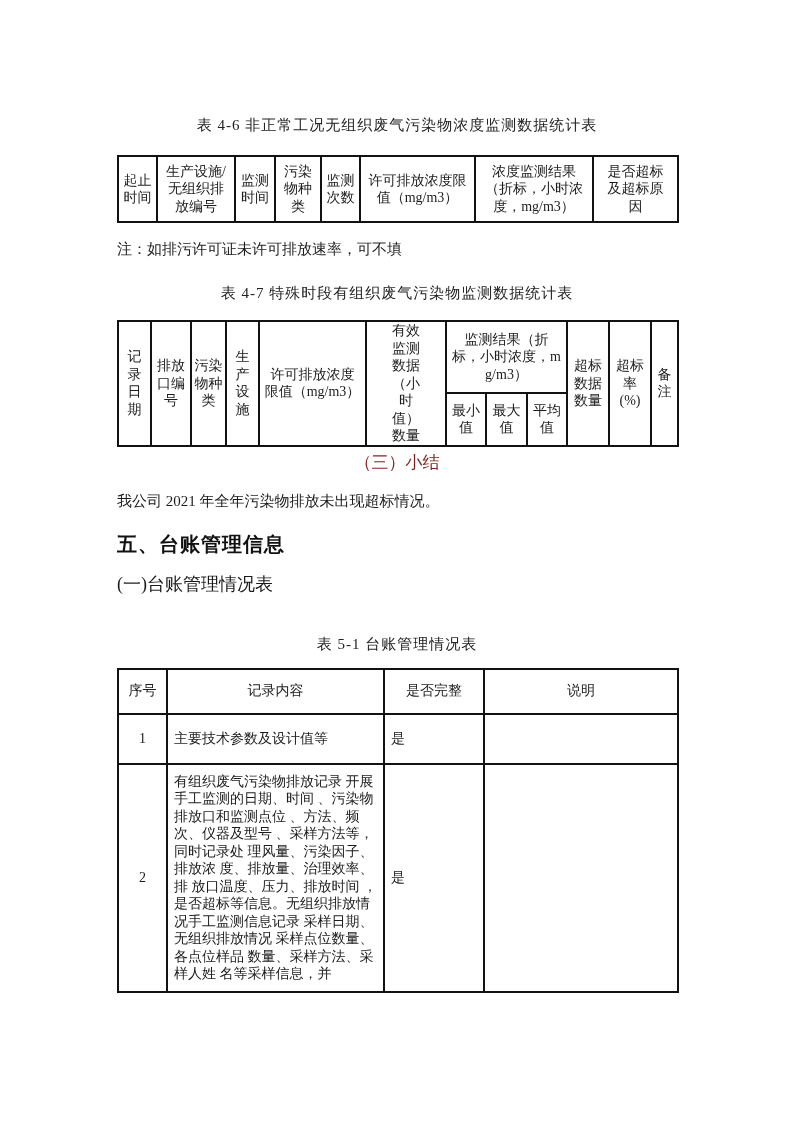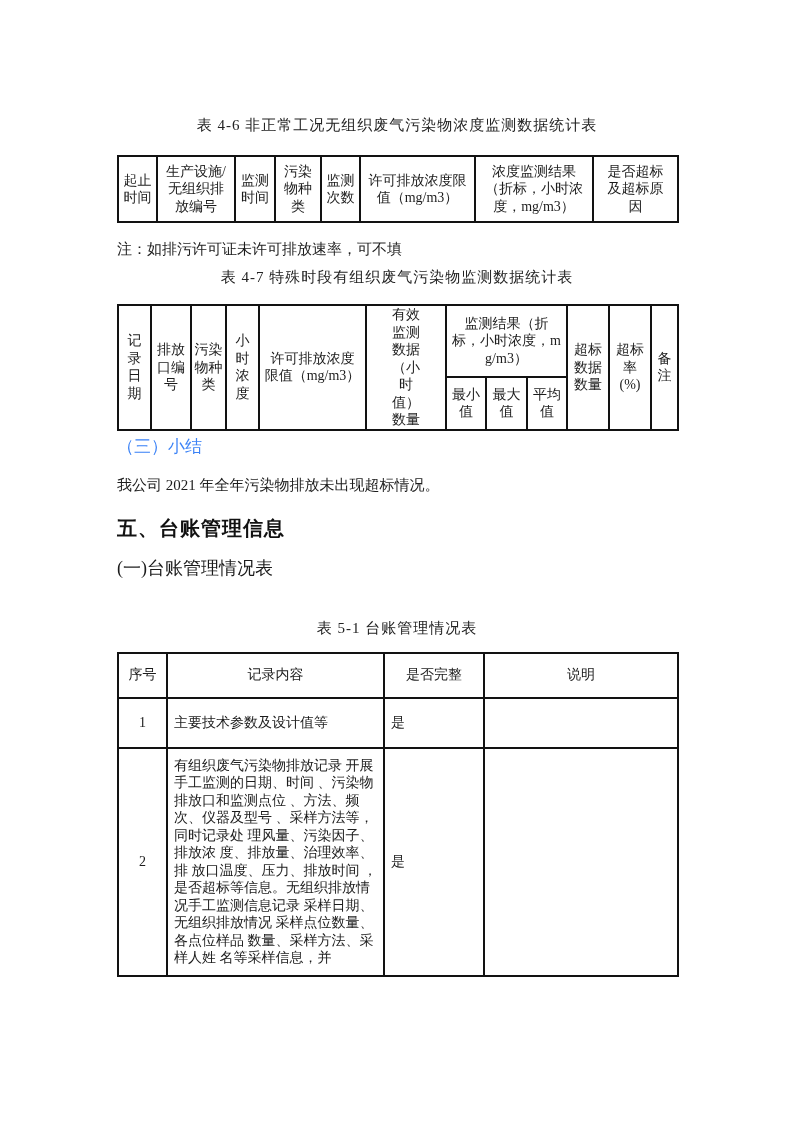--- a/index.html
+++ b/index.html
@@ -55,35 +55,36 @@
   .t51 tr.row2 td{height:222px;}
   .t51 .cell-left{text-align:left;padding:2px 6px;line-height:1.25;border-radius:17px;}
   .caption{
     margin:21px 0 0 0;
     text-align:center;
     font-size:15px;
     line-height:20px;
     letter-spacing:1px;
     color:#222;
   }
-  .caption.c47{margin-top:8px;font-family:Liberation Serif, serif;}
+  .caption.c47{margin-top:24px;font-family:Liberation Serif, serif;}
   .caption.c51{margin-top:38px;}
   .tbl-m{margin-top:20px;}
   .tbl-m47{margin-top:17px;}
   .tbl-m51{margin-top:14px;}
   .note{
     margin:16px 0 0 0;
     font-size:15px;
     line-height:20px;
   }
   .h3sub{
     margin:4px 0 0 0;
     font-size:17px;
     line-height:24px;
-    color:#3b82f6;
+    color:#7f1d1d;
+    text-align:center;
   }
   .para{
     margin:16px 0 0 0;
     font-size:15px;
     line-height:20px;
   }
   .h-sec{
     margin:20px 0 0 0;
     font-family:"Liberation Sans", sans-serif;
     font-weight:bold;
@@ -150,21 +151,21 @@
           <col style="width:40px">
         <col style="width:42px">
           <col style="width:42px">
           <col style="width:27px">
       </colgroup>
       <tbody>
           <tr class="r1">
         <th class="p8" rowspan="2">记录日期</th>
         <th class="p5" rowspan="2">排放口编号</th>
         <th class="p2" rowspan="2">污染物种类</th>
-        <th class="p8" rowspan="2">小时浓度</th>
+        <th class="p8" rowspan="2">生产设施</th>
         <th rowspan="2">许可排放浓度限值（mg/m3）</th>
         <th class="p6" rowspan="2">有效监测数据（小时值）数量</th>
         <th colspan="3">监测结果（折标，小时浓度，mg/m3）</th>
         <th class="p5" rowspan="2">超标数据数量</th>
         <th class="p5" rowspan="2">超标率(%)</th>
         <th class="p5" rowspan="2">备注</th>
       </tr>
       <tr class="r2">
         <th>最小值</th>
         <th>最大值</th>

